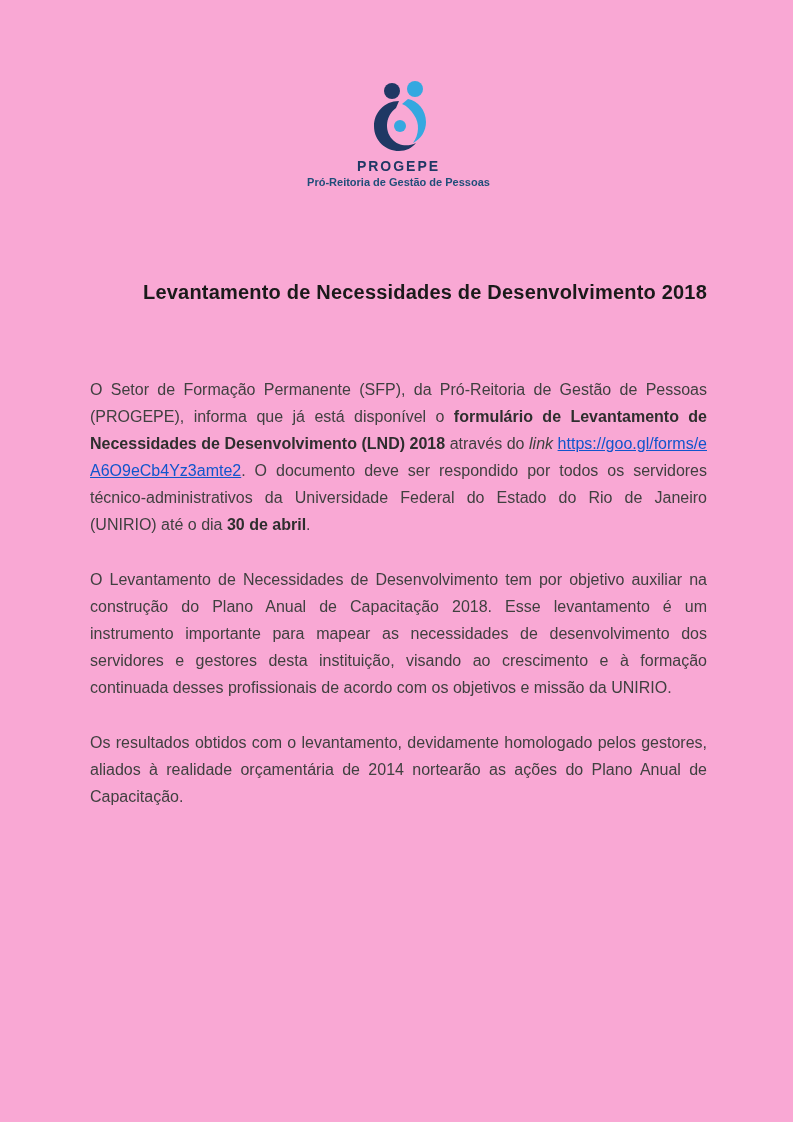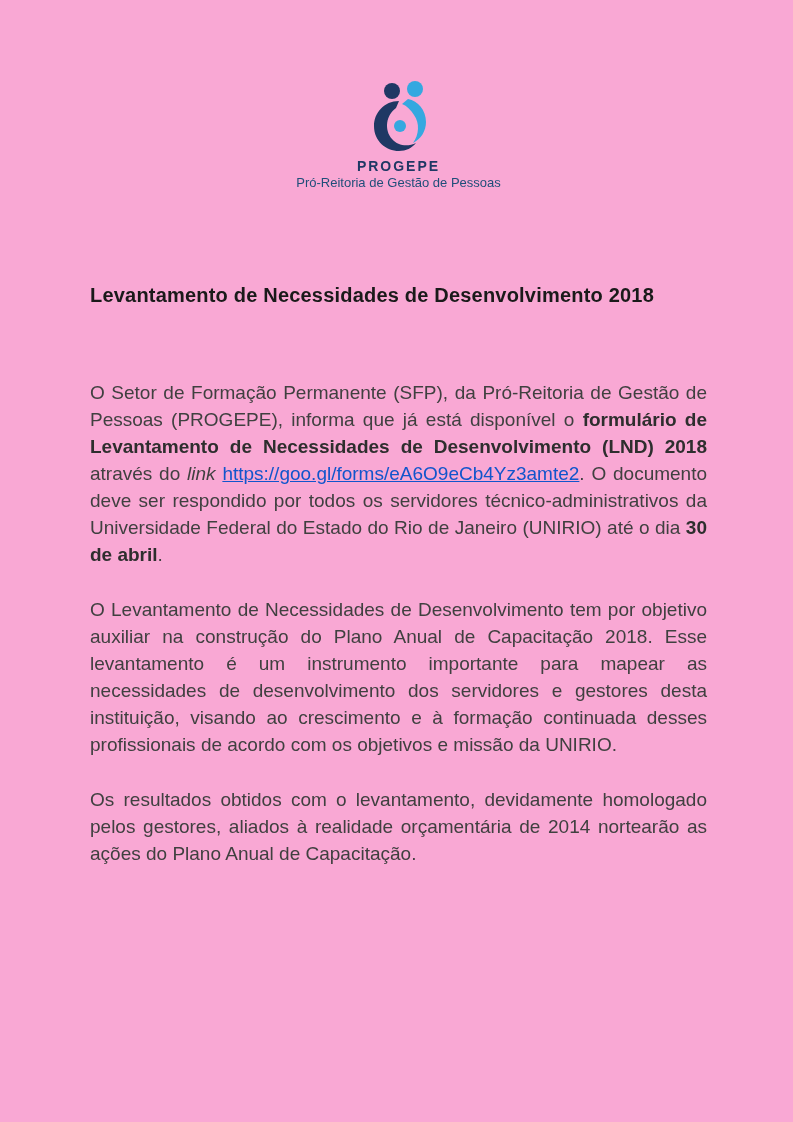--- a/index.html
+++ b/index.html
@@ -26,35 +26,35 @@
     margin: 0 auto 2px auto;
   }
   .logo-wordmark {
     font-size: 14px;
     font-weight: bold;
     letter-spacing: 2px;
     color: #1f3864;
     line-height: 1.2;
   }
   .logo-subtitle {
-    font-size: 13px;
-    font-weight: normal;
+    font-size: 11px;
+    font-weight: bold;
     color: #1f4e79;
     line-height: 1.3;
   }
   .doc-title {
     font-size: 20px;
     font-weight: bold;
     color: #1a1a1a;
-    text-align: left;
+    text-align: right;
     margin: 0 0 72px 0;
     letter-spacing: 0.2px;
   }
   .para {
-    font-size: 19px;
+    font-size: 16px;
     line-height: 27px;
     color: #404040;
     text-align: justify;
     margin: 0 0 28px 0;
   }
   .para strong {
     font-weight: bold;
     color: #2e2e2e;
   }
   .para em {

